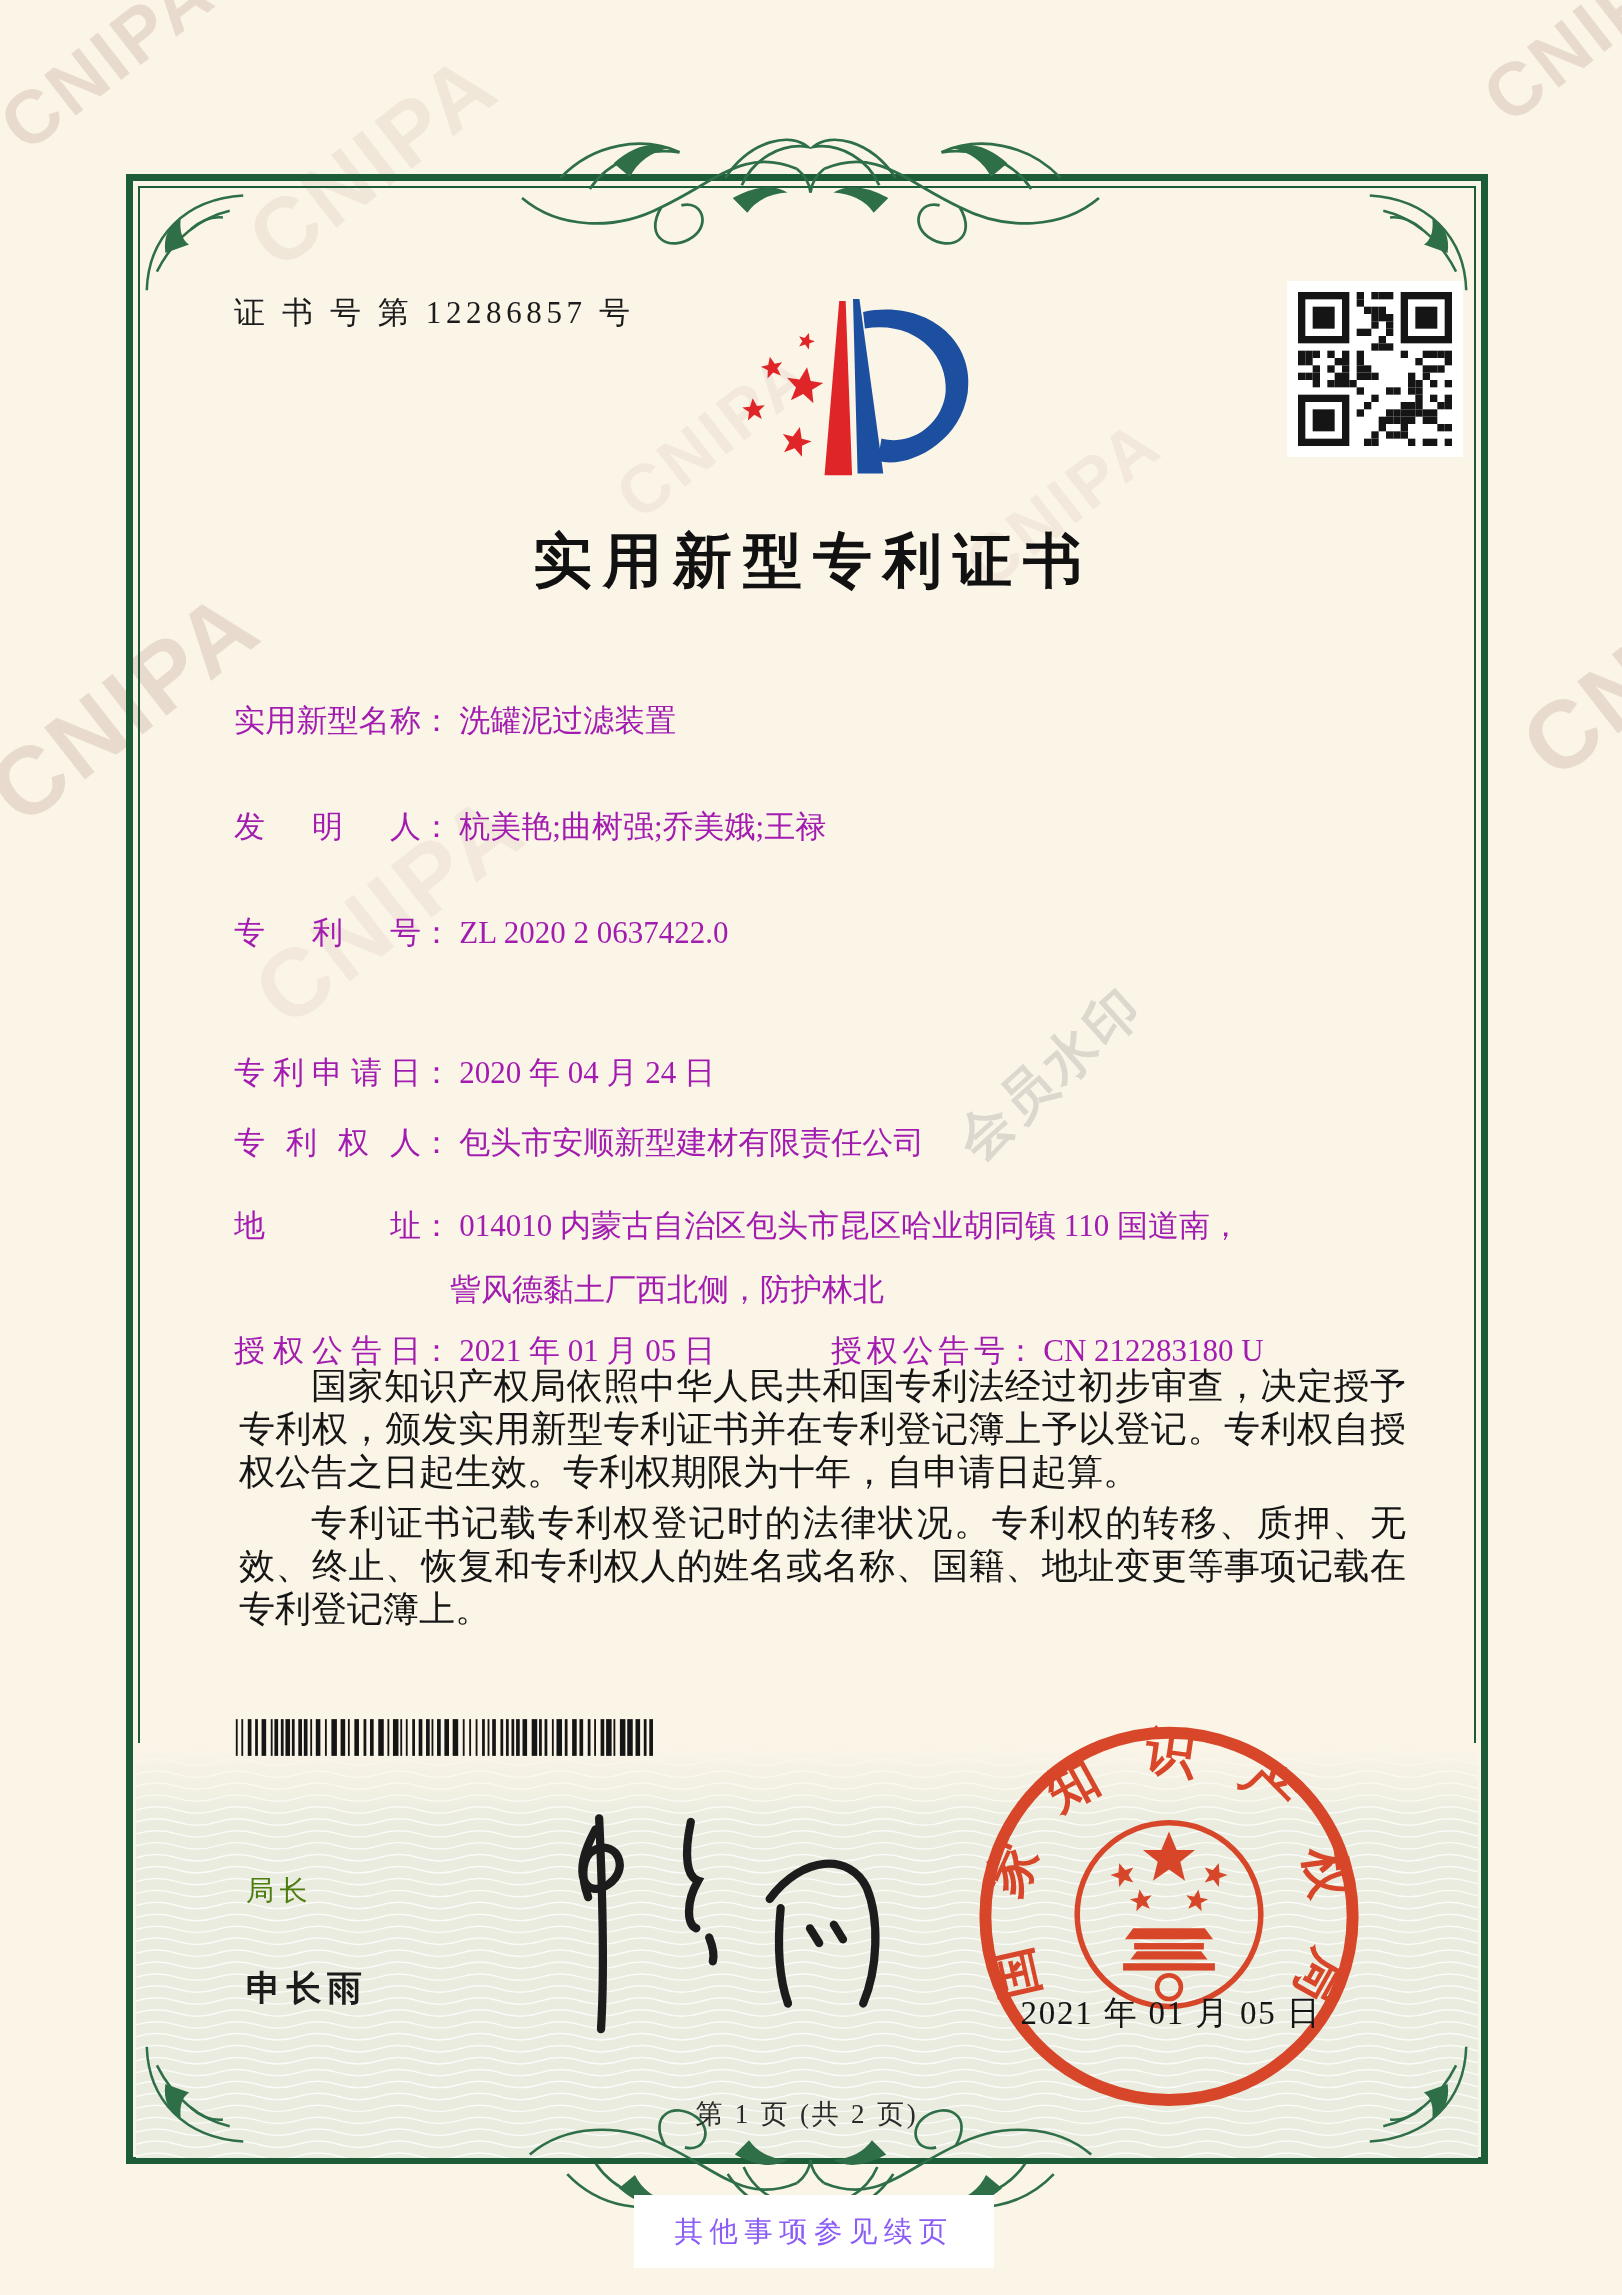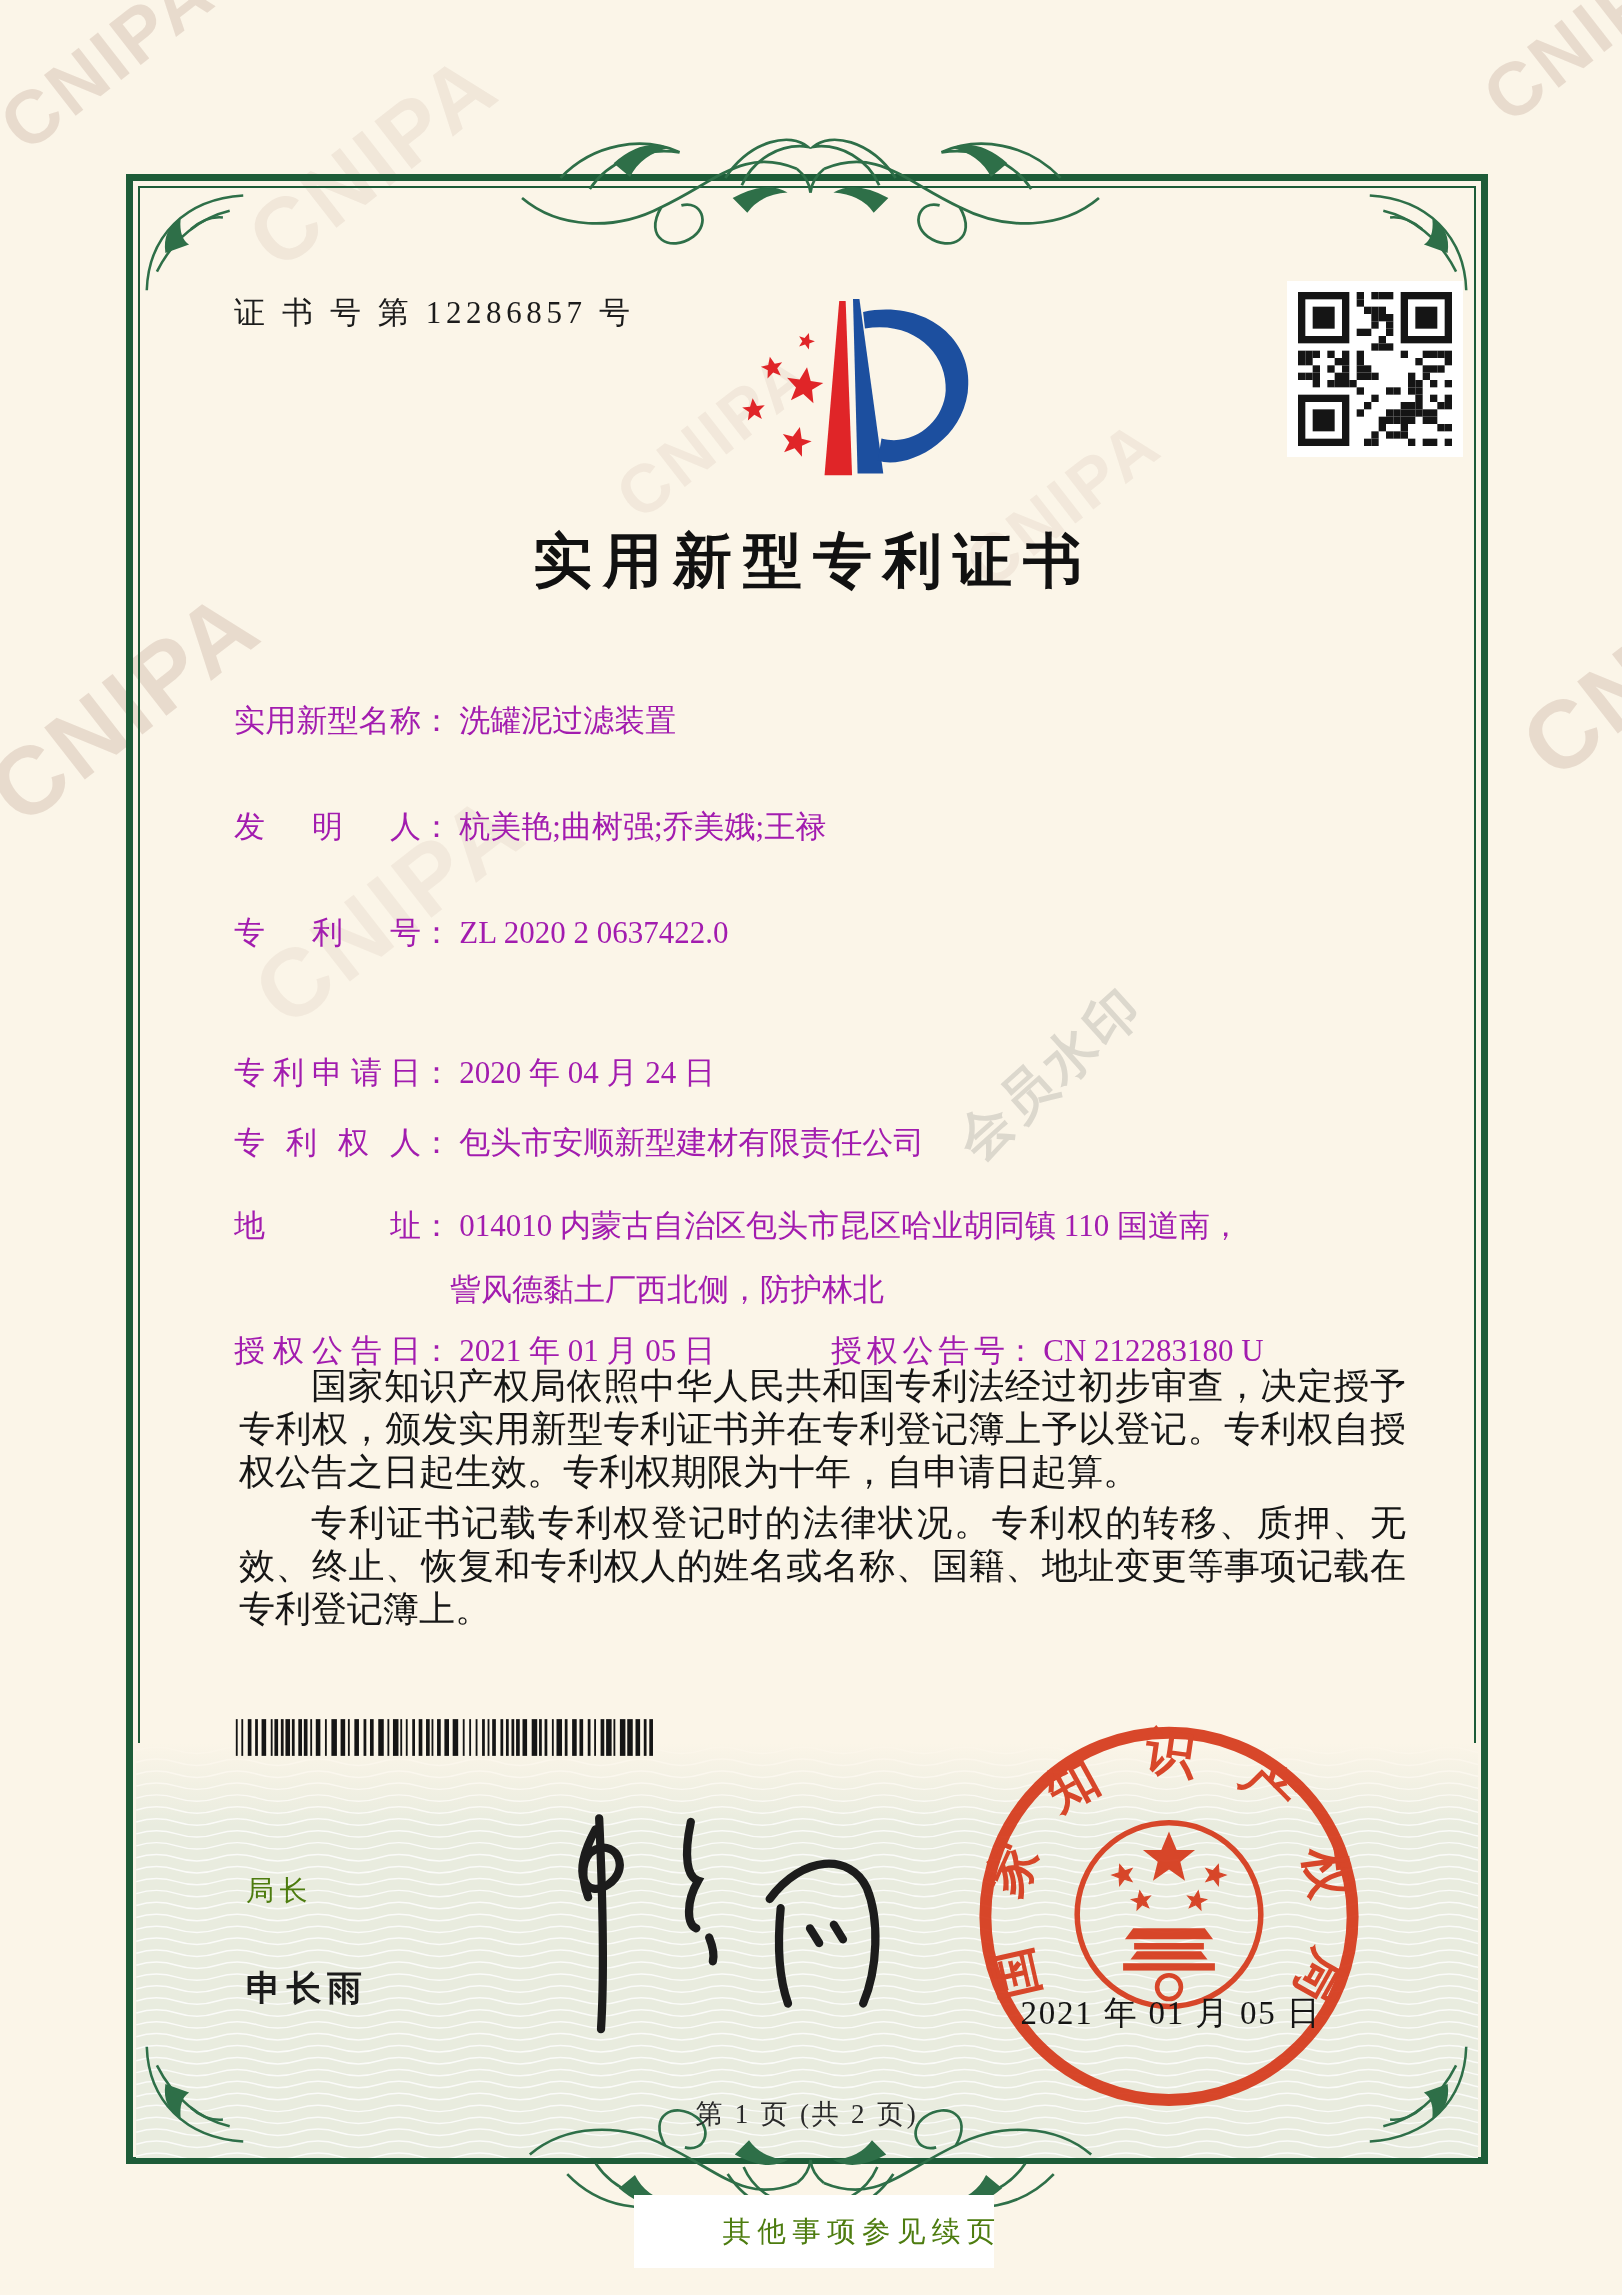--- a/index.html
+++ b/index.html
@@ -48,21 +48,21 @@
                 font-family:"Liberation Sans","DejaVu Sans",sans-serif;color:#4d7c0f;letter-spacing:5.5px;}
   .signer-name{position:absolute;left:246px;top:1965px;font-size:35px;font-weight:600;
                font-family:Liberation Sans, sans-serif;color:#1b1b1b;letter-spacing:5.5px;}
 
   .seal-date{position:absolute;left:978px;top:1991px;width:386px;text-align:center;
              font-size:33px;color:#141414;letter-spacing:1.8px;z-index:6;}
   .pagination{position:absolute;left:126px;top:2096px;width:1362px;text-align:center;
               font-size:27px;color:#2a2a2a;letter-spacing:2.8px;}
 
   .cont-note-box{position:absolute;left:634px;top:2195px;width:360px;height:73px;background:#ffffff;}
-  .cont-note{width:100%;text-align:center;line-height:73px;font-size:28.5px;color:#4d7c0f;letter-spacing:6.4px;padding-left:48px;}
+  .cont-note{width:100%;text-align:center;line-height:73px;font-size:28.5px;color:#8b5cf6;letter-spacing:6.4px;}
 
   .abs{position:absolute;}
 </style>
 </head>
 <body>
 
 <div class="page">
 
   <div class="wm" style="left:-16.5px;top:14.7px;font-size:75px;">CNIPA</div>
   <div class="wm" style="left:230px;top:110px;font-size:88px;opacity:.55;">CNIPA</div>

